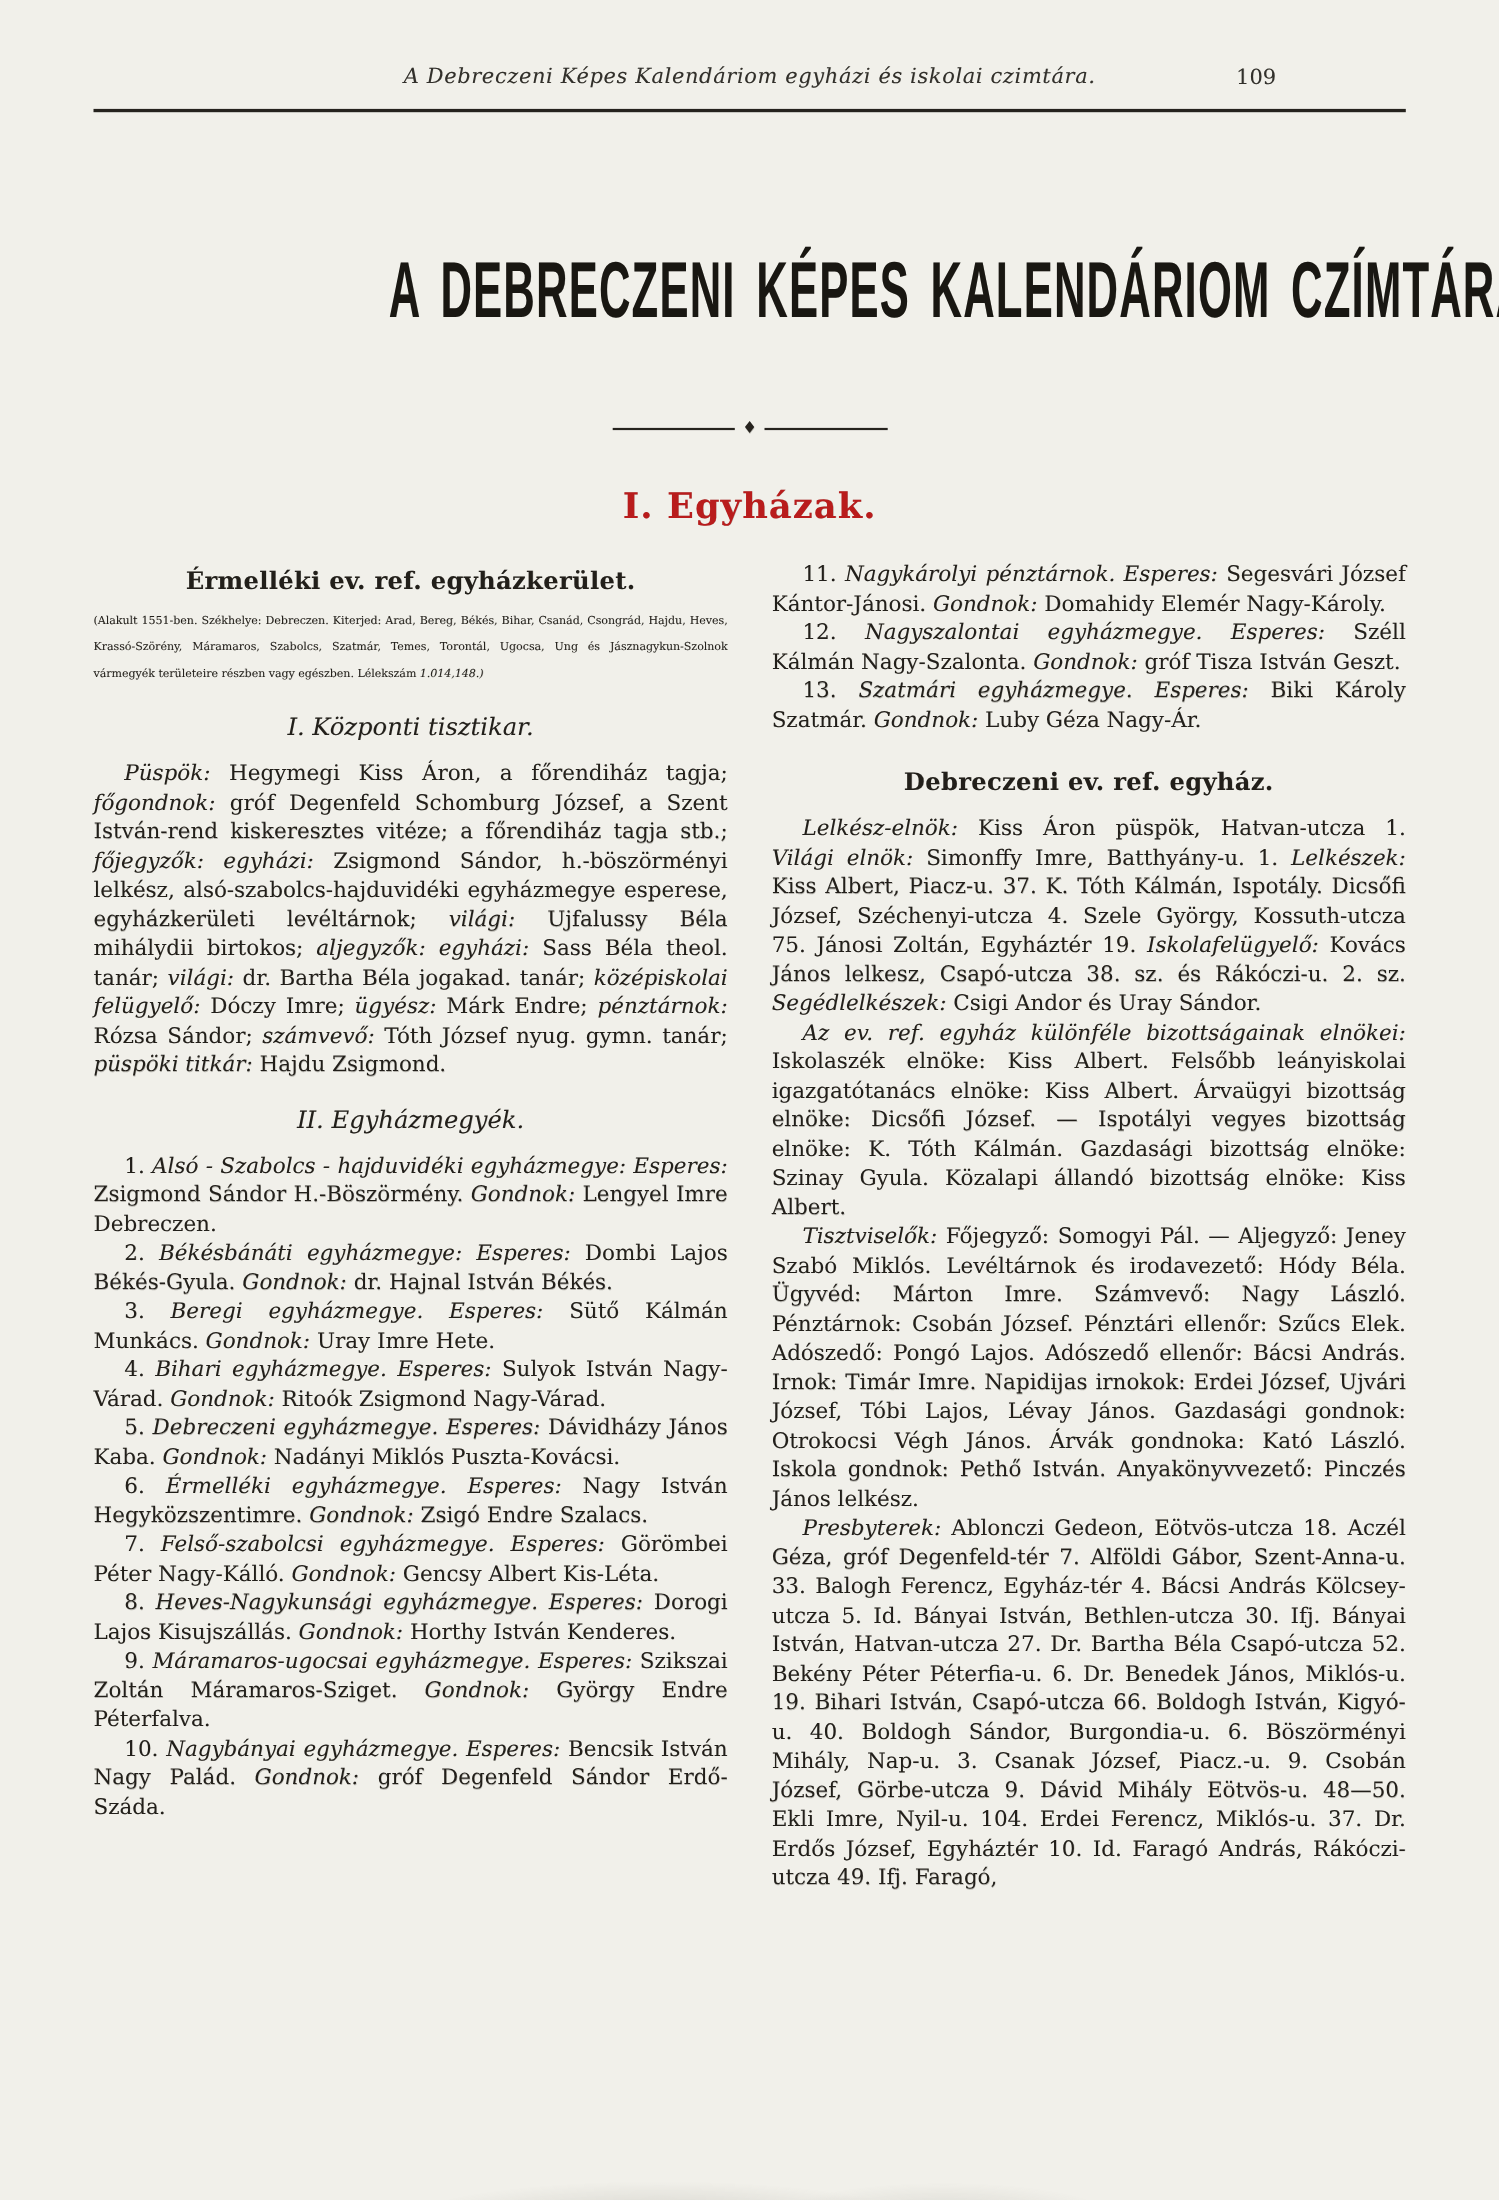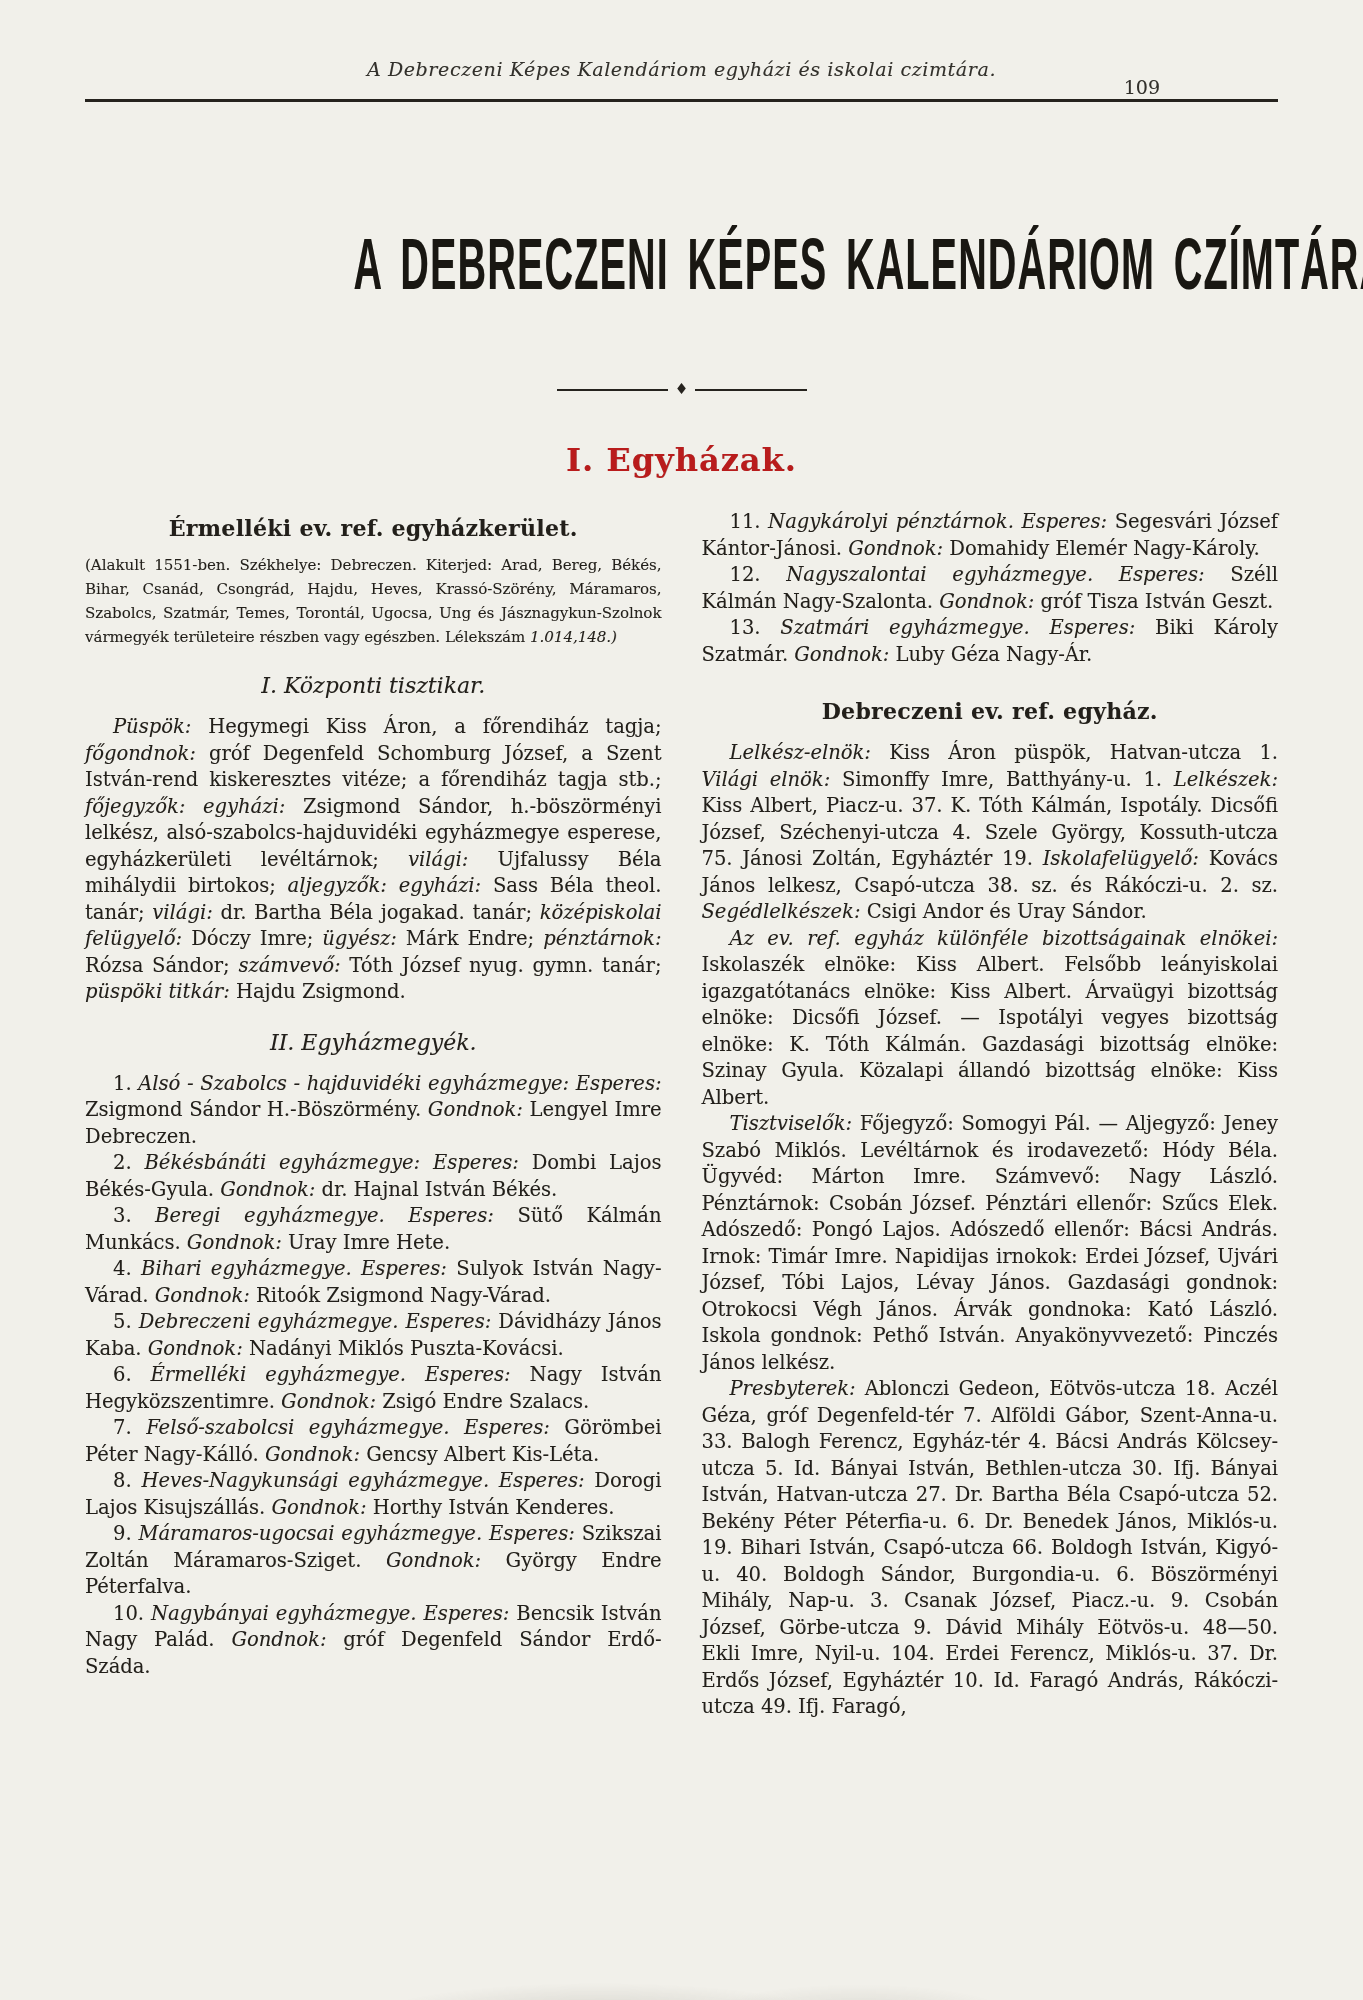--- a/index.html
+++ b/index.html
@@ -18,21 +18,21 @@
       radial-gradient(ellipse 220px 45px at 63% 104%, rgba(80,74,60,.25), transparent 70%),
       radial-gradient(ellipse 120px 30px at 20% 110%, rgba(80,74,60,.2), transparent 70%);
     opacity:.55;pointer-events:none;
   }
   .page{padding:58px 85px 0 85px; text-shadow:.3px .3px 0 rgba(40,35,30,.28);}
   .hdr{position:relative;height:28px;}
   .running{
     position:absolute;left:0;right:0;text-align:center;
     font-style:italic;font-size:19px;letter-spacing:.6px;color:#32302b;
   }
-  .pagenum{position:absolute;right:118px;top:18px;font-size:19px;color:#32302b;}
+  .pagenum{position:absolute;right:118px;top:1px;font-size:19px;color:#32302b;}
   .hdr-rule{height:0;border-bottom:3.5px solid #26231e;margin-top:13px;}
 
   .main-title-wrap{margin-top:126px;text-align:center;overflow:visible;}
   .main-title{
     display:block;margin:0;
     font-family:"Liberation Sans", sans-serif;
     font-weight:700;font-size:72px;line-height:1;
     letter-spacing:2px;word-spacing:12px;white-space:nowrap;
     transform:scaleX(.55);transform-origin:50% 50%;
     color:#191712;
@@ -55,21 +55,21 @@
   .col-heading{
     text-align:center;font-size:22px;font-weight:700;
     margin:6px 0 12px;letter-spacing:.3px;
   }
   .col-heading.church{margin:30px 0 16px;}
   .italic-heading{
     text-align:center;font-size:22px;font-weight:400;font-style:italic;
     margin:24px 0 16px;
   }
   .note{
-    font-size:15px;line-height:24px;text-align:justify;
+    font-size:10px;line-height:24px;text-align:justify;
     margin:4px 0 10px;text-indent:0;
   }
   .para{
     font-size:19.5px;line-height:26.5px;text-align:justify;
     text-indent:28px;margin:0;hyphens:none;
   }
 </style>
 </head>
 <body>
 

